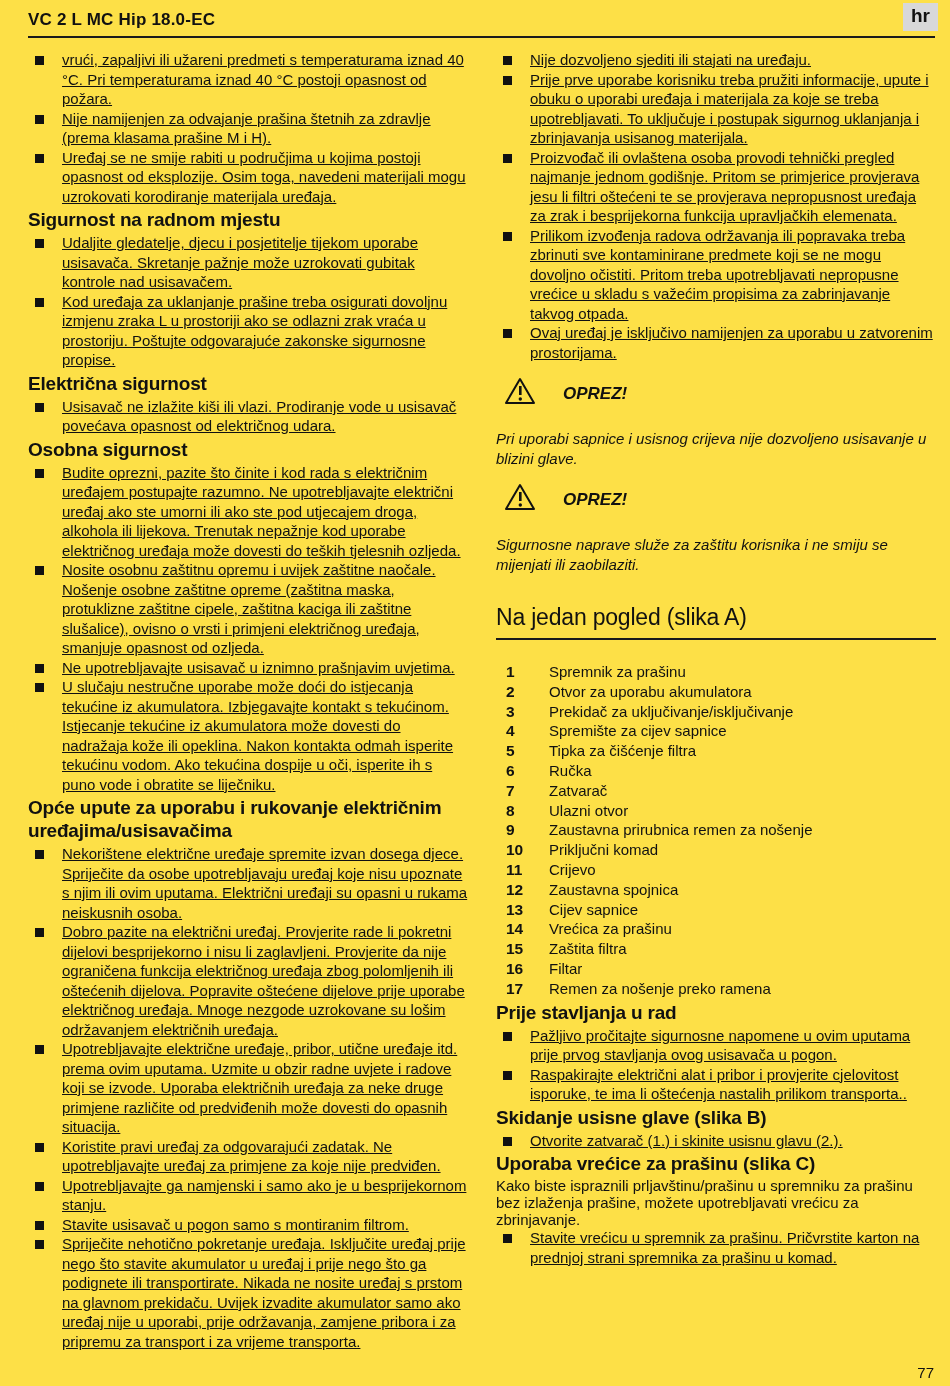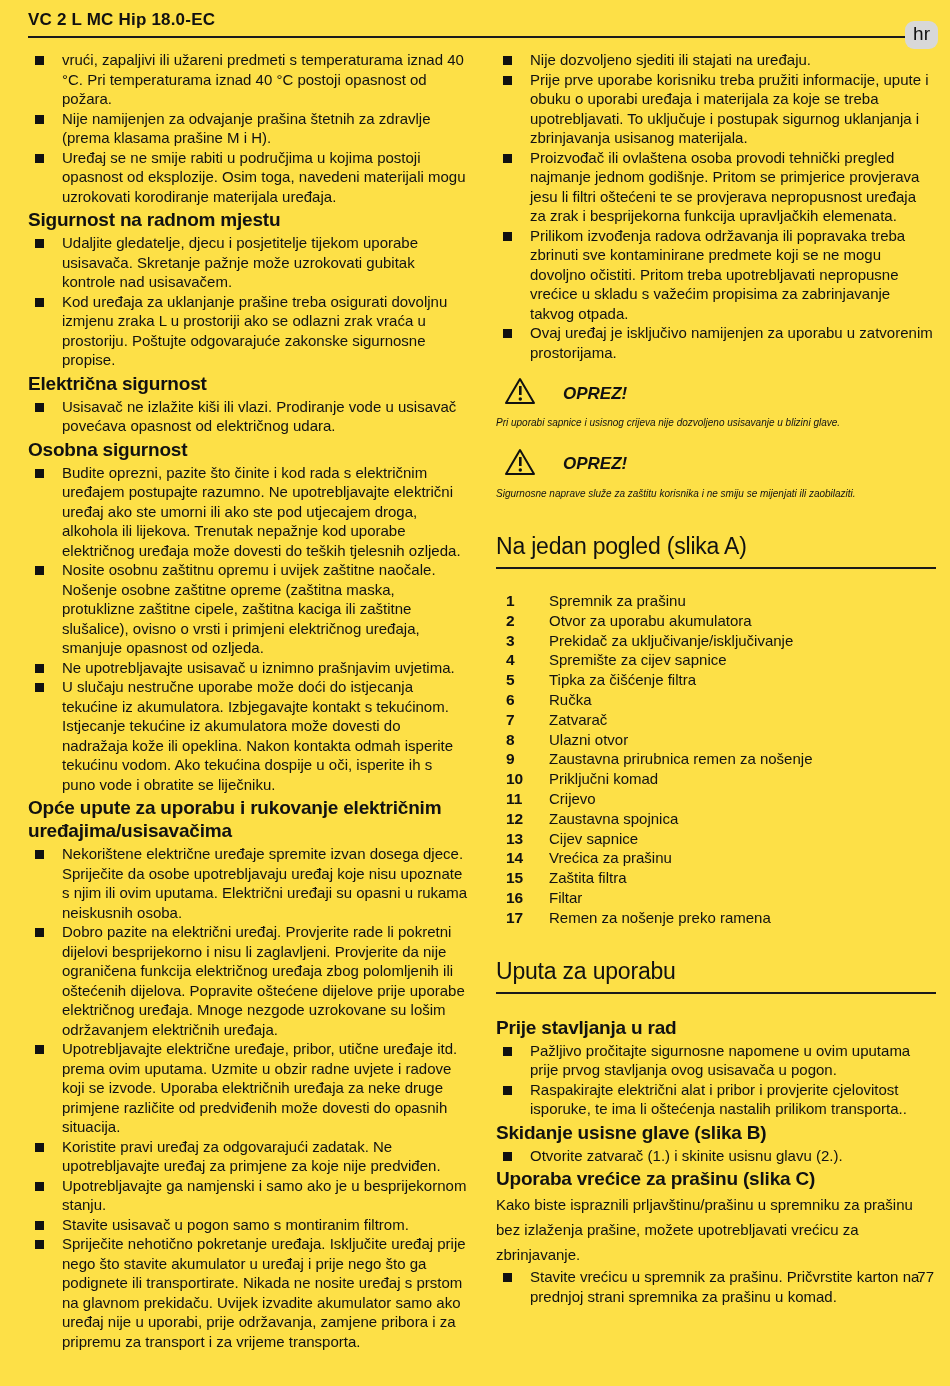--- a/index.html
+++ b/index.html
@@ -26,42 +26,41 @@
     position:relative;
     padding:10px 15px 0 28px;
   }
   .hdr-title{
     font-size:17px;
     font-weight:bold;
     letter-spacing:0.2px;
   }
   .lang-badge{
     position:absolute;
-    top:21px;
+    top:3px;
     right:12px;
     background:var(--badge-bg);
     font-size:19px;
-    font-weight:normal;
+    font-weight:bold;
     padding:1px 8px 3px 8px;
     line-height:24px;
-    border-radius:9px;
   }
   .hdr-rule{
     margin:6px 15px 0 28px;
     border-bottom:2px solid var(--rule);
   }
   
   .cols{
     display:flex;
     padding:12px 14px 0 28px;
     gap:28px;
   }
   .col{width:440px;flex:0 0 440px;}
   
-  .bullets{list-style:none;}
+  .bullets{list-style:none;text-decoration:underline;}
   .bullets li{
     display:flex;
     align-items:flex-start;
     padding-left:7px;
   }
   .sq{
     flex:0 0 9px;
     width:9px;height:9px;
     background:var(--text);
     margin-top:6px;
@@ -81,41 +80,41 @@
   .h-big{
     font-size:23px;
     font-weight:normal;
     letter-spacing:-0.2px;
     padding-bottom:7px;
     border-bottom:2px solid var(--rule);
     margin:30px 0 22px 0;
   }
   .para{
     font-size:15px;
-    line-height:25px;
+    line-height:17px;
   }
   
   .warn{margin:14px 0 6px 0;}
   .warn-head{
     display:flex;
     align-items:center;
     padding-left:7px;
   }
   .warn-icon{flex:0 0 34px;}
   .warn-label{
     font-size:17px;
     font-weight:bold;
     font-style:italic;
     margin-left:26px;
   }
   .warn-text{
-    font-size:10px;
+    font-size:15px;
     font-style:italic;
     line-height:19.5px;
-    margin-top:2px;
+    margin-top:18px;
   }
   
   .numlist{list-style:none;}
   .numlist li{
     display:flex;
     align-items:flex-start;
     padding-left:10px;
   }
   .num{
     flex:0 0 43px;
@@ -124,21 +123,21 @@
     line-height:19.8px;
   }
   .numlabel{
     font-size:15px;
     font-weight:normal;
     line-height:19.8px;
   }
   
   .page-num{
     position:absolute;
-    top:1268px;
+    top:1364px;
     right:16px;
     font-size:15px;
   }
 </style>
 </head>
 <body>
 
 <div class="page">
 
   <div class="hdr">
@@ -366,21 +365,20 @@
               <span class="numlabel">Filtar</span>
             </li>
             <li>
               <span class="num">17</span>
               <span class="numlabel">Remen za nošenje preko ramena</span>
             </li>
           </ol>
       </div>
 
       <div>
-        <div class="h-big">Uputa za uporabu</div>
 
         <div>
           <div class="h-small">Prije stavljanja u rad</div>
           <ul class="bullets">
               <li>
                 <span class="sq"></span>
                 <span class="bt">Pažljivo pročitajte sigurnosne napomene u ovim uputama prije prvog stavljanja ovog usisavača u pogon.</span>
               </li>
               <li>
                 <span class="sq"></span>

